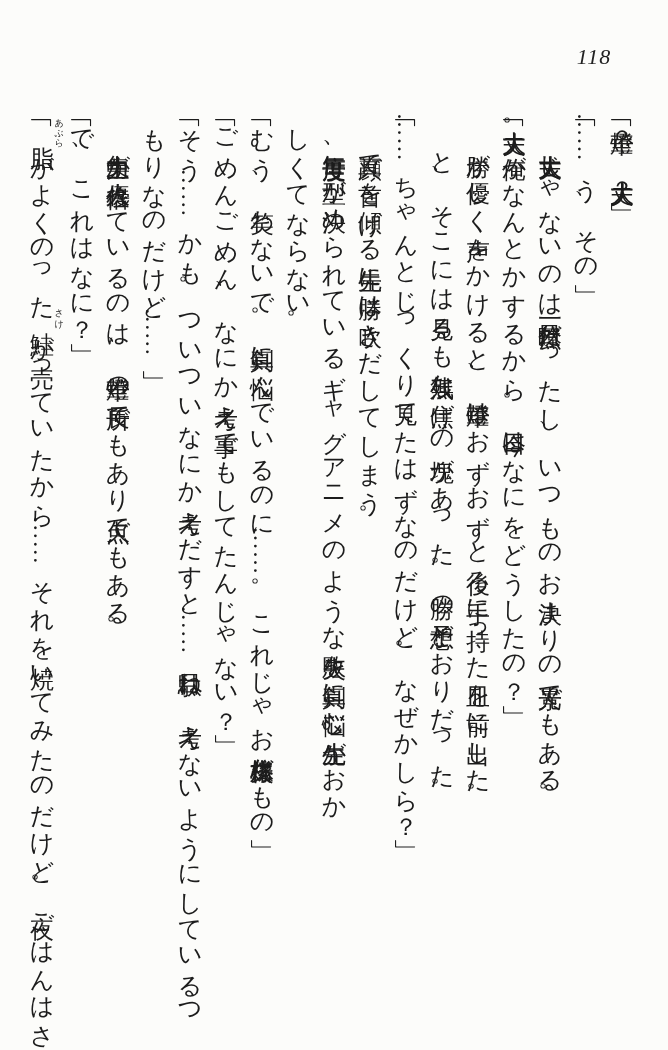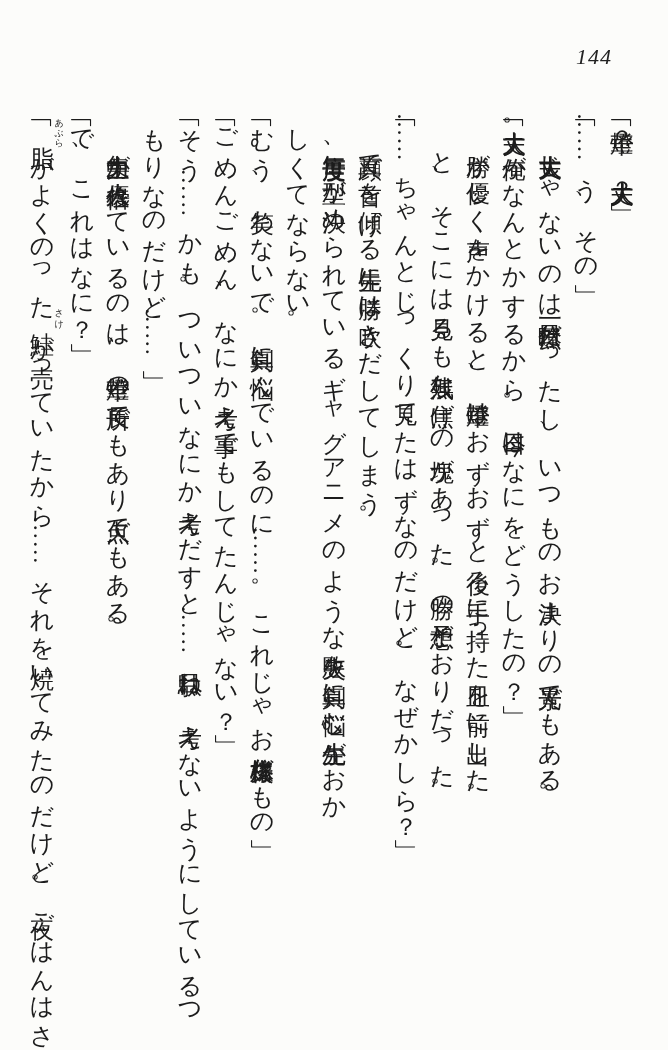--- a/index.html
+++ b/index.html
@@ -54,21 +54,21 @@
   rt {
     font-size: 9px;
     letter-spacing: 0;
     color: #1c1c1c;
   }
 </style>
 </head>
 <body>
 
 <div class="book-page">
-  <div class="page-number">144</div>
+  <div class="page-number">118</div>
   <div class="body-text">
       <p class="text-line">「燈華？　大丈夫？」</p>
       <p class="text-line">「……う、その」</p>
       <p class="text-line indent">大丈夫じゃないのは一目瞭然だったし、いつものお決まりの光景でもある。</p>
       <p class="text-line">「大丈夫。俺がなんとかするから。今日はなにをどうしたの？」</p>
       <p class="text-line indent">勝が優しく声をかけると、燈華はおずおずと後ろ手に持った皿を前に出した。</p>
       <p class="text-line indent">と、そこには見るも無残な焦げの塊があった。勝の予想どおりだった。</p>
       <p class="text-line">「……ちゃんとじっくり見てたはずなのだけど。なぜかしら？」</p>
       <p class="text-line indent">真顔で首を傾げる先生に勝は吹きだしてしまう。</p>
       <p class="text-line indent">毎度毎度、型が決められているギャグアニメのような失敗を真剣に悩む先生がおか</p>

